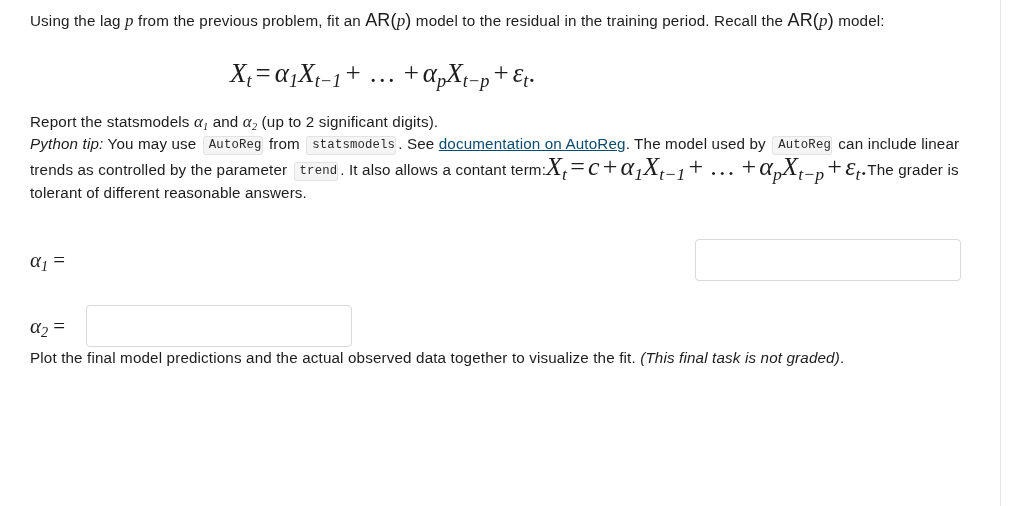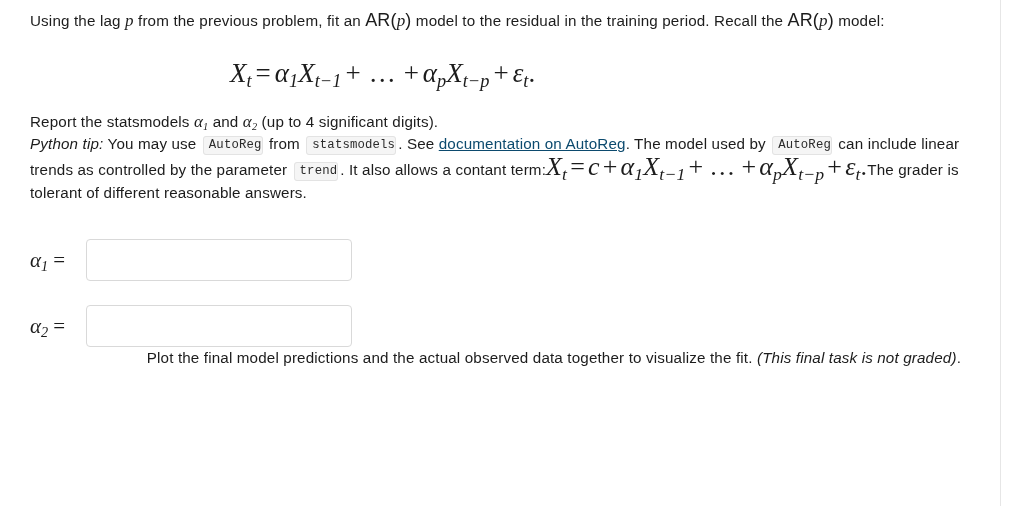--- a/index.html
+++ b/index.html
@@ -88,21 +88,21 @@
     vertical-align: 1px;
   }
   a.doclink {
     color: #0c4a6e;
   }
   .answer-row {
     display: flex;
     align-items: center;
     margin-top: 0;
   }
-  .answer-row.first { margin-top: 35px; }
+  .answer-row.first { margin-top: 35px; justify-content: space-between; }
   .answer-row.second { margin-top: 24px; }
   .ans-label {
     font-family: "Liberation Serif", "DejaVu Serif", serif;
     font-size: 21px;
     font-style: italic;
     color: #1c1c1c;
     width: 56px;
     white-space: nowrap;
   }
   .ans-label .eqs {
@@ -117,36 +117,35 @@
     background: #ffffff;
     box-sizing: border-box;
     font-family: "Liberation Sans", sans-serif;
     font-size: 15px;
     padding: 0 9px;
     color: #1c1c1c;
     outline: none;
   }
   .para-final {
     margin-top: 36px;
-    text-align: right;
   }
   .ital { font-style: italic; }
 </style>
 </head>
 <body>
 
 <div class="page-edge"></div>
 
 <div class="content">
 
   <p class="para para-intro"><span>Using the lag </span><span class="mi">p</span><span> from the previous problem, fit an </span><span class="mi-up">AR</span><span class="mi-up">(</span><span class="mi">p</span><span class="mi-up">)</span><span> model to the residual in the training period. Recall the </span><span class="mi-up">AR</span><span class="mi-up">(</span><span class="mi">p</span><span class="mi-up">)</span><span> model:</span></p>
 
   <div class="display-eq"><span class="it">X</span><sub class="msub">t</sub><span class="op">=</span><span class="it">α</span><sub class="msub">1</sub><span class="it">X</span><sub class="msub">t−1</sub><span class="op">+</span><span class="op">…</span><span class="op">+</span><span class="it">α</span><sub class="msub">p</sub><span class="it">X</span><sub class="msub">t−p</sub><span class="op">+</span><span class="it">ε</span><sub class="msub">t</sub><span>.</span></div>
 
-  <p class="para para-report"><span>Report the statsmodels </span><span class="mi">α</span><sub class="msub">1</sub><span> and </span><span class="mi">α</span><sub class="msub">2</sub><span> (up to 4 significant digits).</span></p>
+  <p class="para para-report"><span>Report the statsmodels </span><span class="mi">α</span><sub class="msub">1</sub><span> and </span><span class="mi">α</span><sub class="msub">2</sub><span> (up to 2 significant digits).</span></p>
 
   <p class="para para-tip"><span class="tip-label">Python tip:</span><span> You may use </span><code class="codespan">AutoReg</code><span> from </span><code class="codespan">statsmodels</code><span>. See </span><a class="doclink" href="#">documentation on AutoReg</a><span>. The model used by </span><code class="codespan">AutoReg</code><span> can include linear trends as controlled by the parameter </span><code class="codespan">trend</code><span>. It also allows a contant term:</span><span class="eq-inline"><span class="it">X</span><sub class="msub">t</sub><span class="op">=</span><span class="it">c</span><span class="op">+</span><span class="it">α</span><sub class="msub">1</sub><span class="it">X</span><sub class="msub">t−1</sub><span class="op">+</span><span class="op">…</span><span class="op">+</span><span class="it">α</span><sub class="msub">p</sub><span class="it">X</span><sub class="msub">t−p</sub><span class="op">+</span><span class="it">ε</span><sub class="msub">t</sub><span>.</span></span><span>The grader is tolerant of different reasonable answers.</span></p>
 
   <div class="answer-row first">
     <div class="ans-label"><span>α</span><sub class="msub">1</sub><span class="eqs">=</span></div>
     <input class="ans-input" type="text" value="" placeholder="" style="">
   </div>
 
   <div class="answer-row second">
     <div class="ans-label"><span>α</span><sub class="msub">2</sub><span class="eqs">=</span></div>

